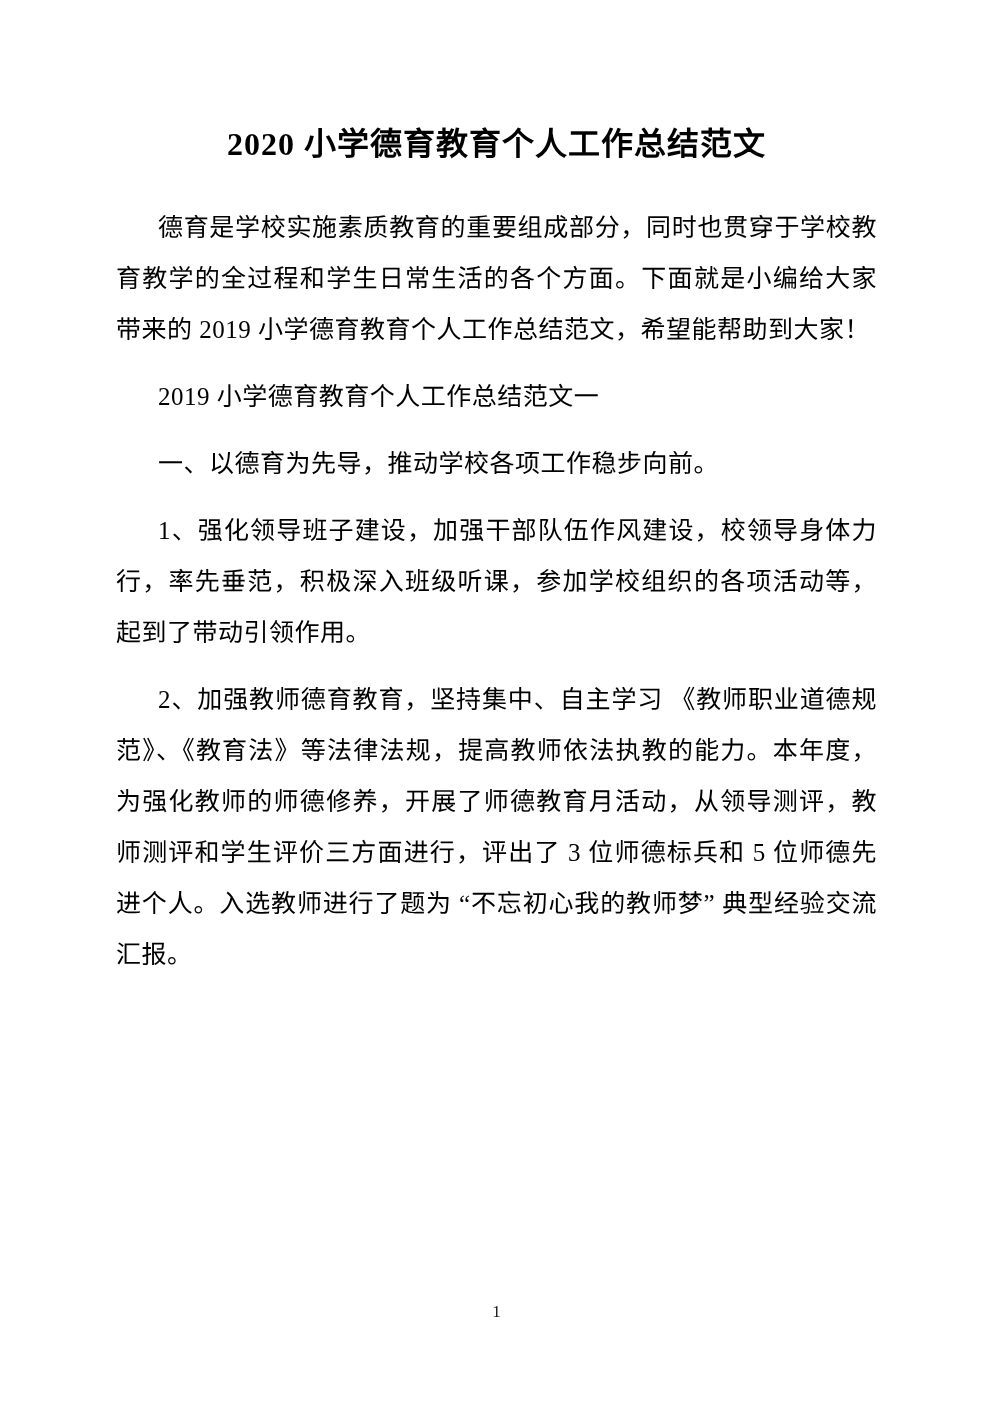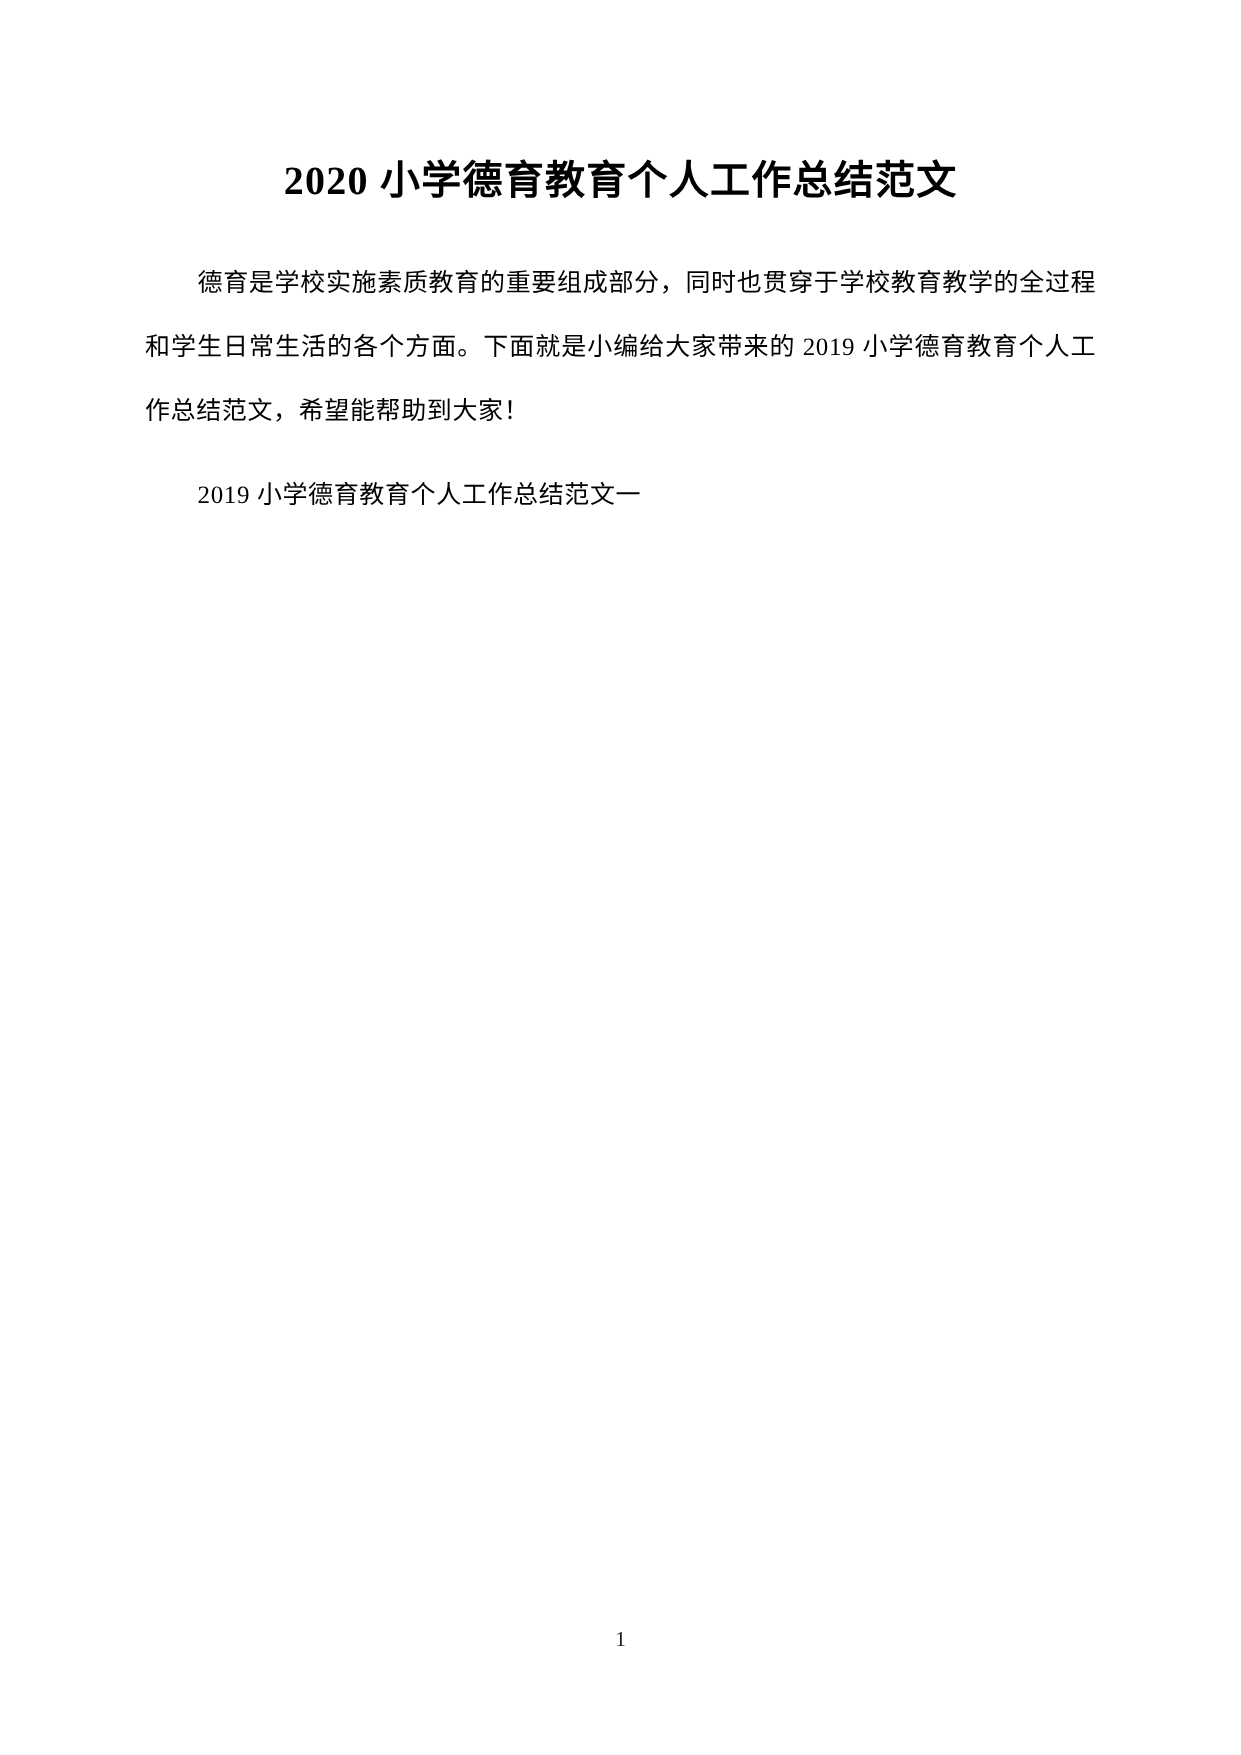--- a/index.html
+++ b/index.html
@@ -16,21 +16,21 @@
   }
   .doc-title {
     font-size: 32px;
     font-weight: bold;
     line-height: 36px;
     text-align: center;
     margin-bottom: 40px;
     letter-spacing: 1px;
   }
   .para {
-    font-size: 20px;
+    font-size: 25px;
     line-height: 51px;
     text-align: justify;
     text-indent: 42px;
     margin-bottom: 16px;
     letter-spacing: 0.5px;
   }
   .para.heading {
     font-weight: normal;
   }
   .page-number {
@@ -47,17 +47,20 @@
 <body>
 
 <div class="page">
   <h1 class="doc-title">2020 小学德育教育个人工作总结范文</h1>
 
   <p class="para">德育是学校实施素质教育的重要组成部分，同时也贯穿于学校教育教学的全过程和学生日常生活的各个方面。下面就是小编给大家带来的 2019 小学德育教育个人工作总结范文，希望能帮助到大家！</p>
 
   <p class="para heading">2019 小学德育教育个人工作总结范文一</p>
 
 
+  <p class="para">一、以德育为先导，推动学校各项工作稳步向前。</p>
 
+  <p class="para">1、强化领导班子建设，加强干部队伍作风建设，校领导身体力行，率先垂范，积极深入班级听课，参加学校组织的各项活动等，起到了带动引领作用。</p>
 
+  <p class="para">2、加强教师德育教育，坚持集中、自主学习 《教师职业道德规范》、《教育法》等法律法规，提高教师依法执教的能力。本年度，为强化教师的师德修养，开展了师德教育月活动，从领导测评，教师测评和学生评价三方面进行，评出了 3 位师德标兵和 5 位师德先进个人。入选教师进行了题为 “不忘初心我的教师梦” 典型经验交流汇报。</p>
 
   <div class="page-number">1</div>
 </div>
 
 </body></html>

